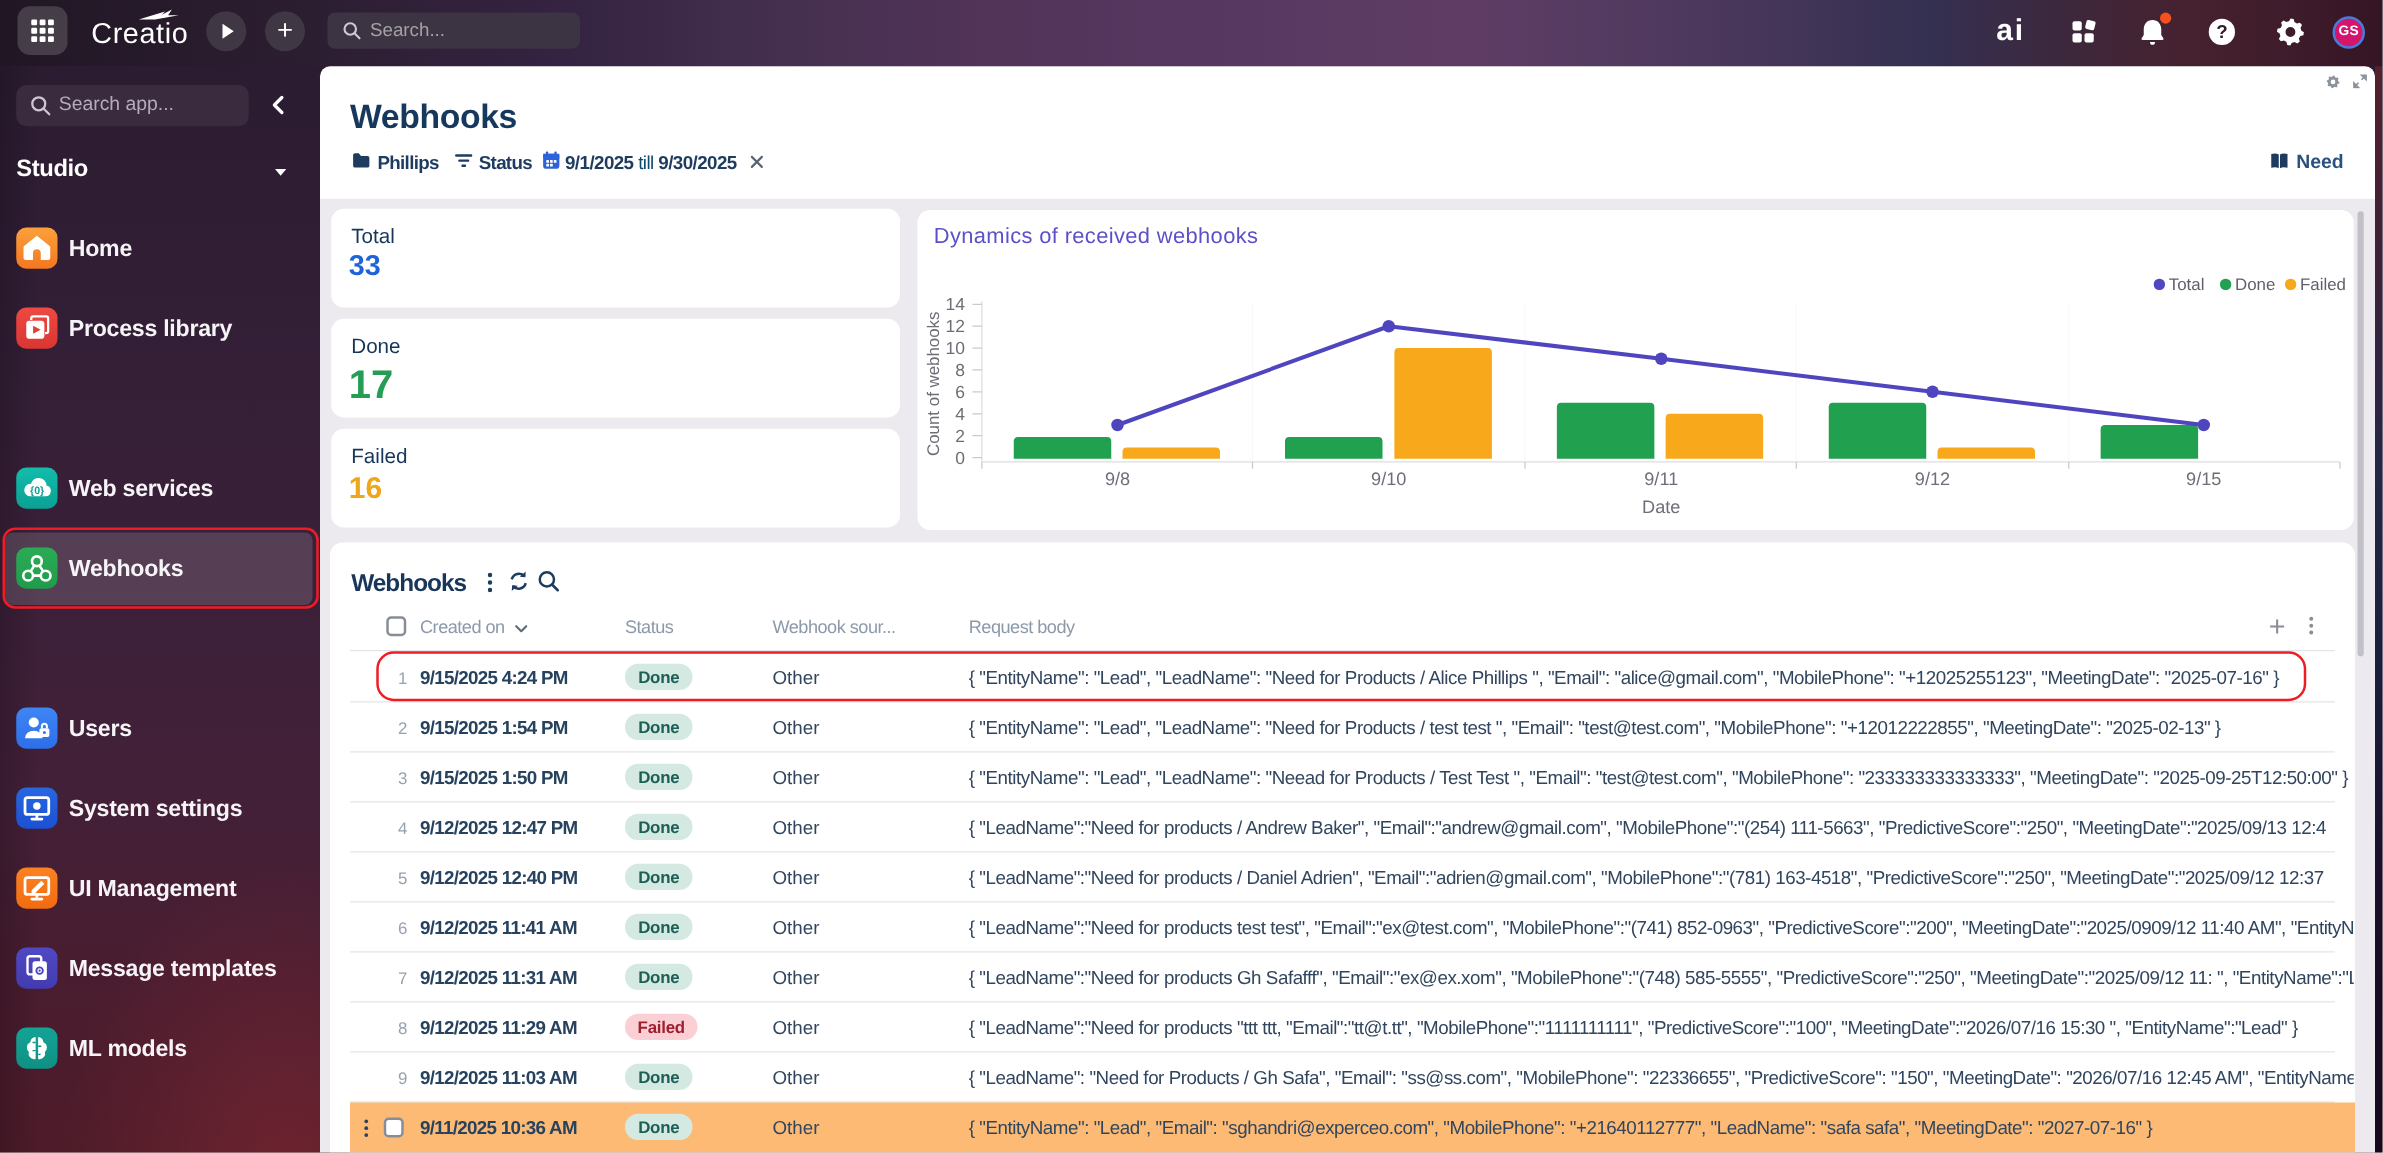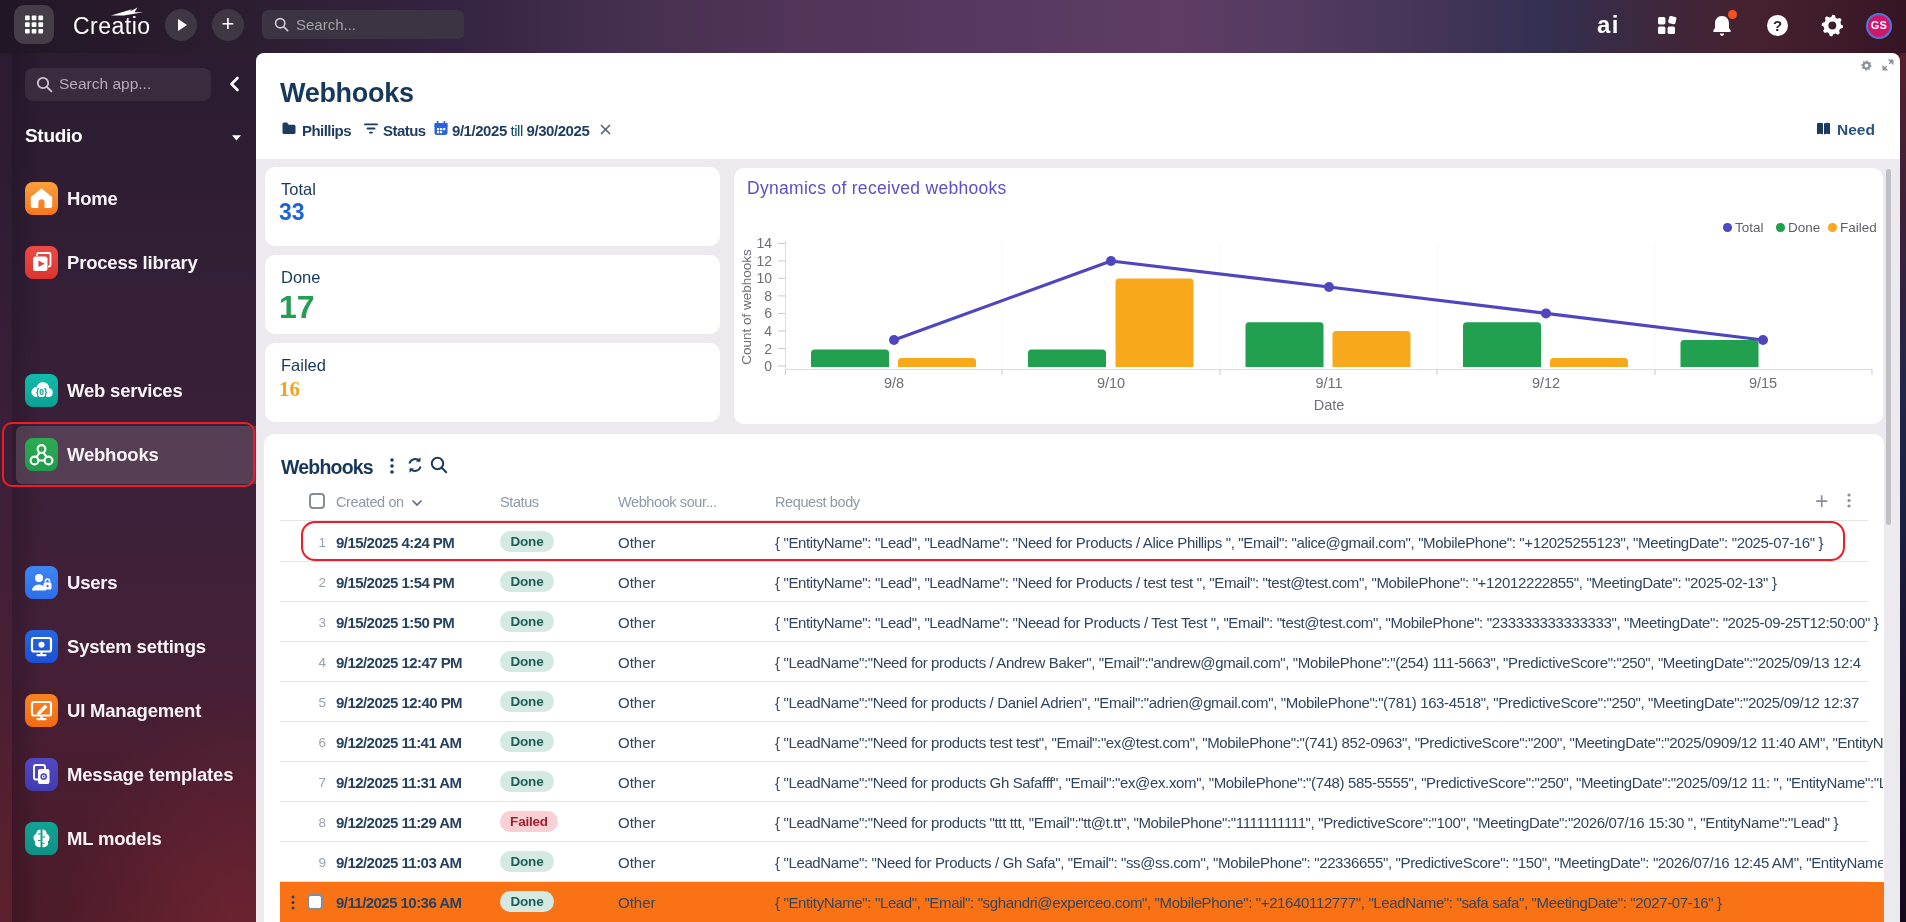--- a/index.html
+++ b/index.html
@@ -5,21 +5,21 @@
   * { margin:0; padding:0; box-sizing:border-box; }
   html,body { width:1906px; height:922px; overflow:hidden; }
   body { font-family:"Liberation Sans", sans-serif; position:relative;
     background:linear-gradient(180deg,#2a1b30 0%,#321d35 30%,#3c2039 52%,#471f35 70%,#531f30 85%,#5c212d 100%); }
   .abs { position:absolute; }
   .topbar { position:absolute; left:0; top:0; width:1906px; height:53px;
     background:linear-gradient(90deg,#211724 0%,#2c1e31 13%,#352342 24%,#45304f 33%,#523459 42%,#553760 50%,#5c3b63 57%,#5e3c64 62%,#553b61 67%,#463659 74%,#343051 81%,#3f2638 88%,#46212f 92%,#3f1c2b 96%,#351424 100%); }
   .side { position:absolute; left:0; top:53px; width:280px; height:869px;
     background:radial-gradient(100% 45% at 82% 102%, rgba(222,64,70,0.22), rgba(222,64,70,0) 65%),
     linear-gradient(90deg, rgba(8,0,10,0.20) 0%, rgba(8,0,10,0) 11%),
-    linear-gradient(180deg,#2b1c31 0%,#341f37 30%,#3d2039 52%,#432038 68%,#491d30 83%,#4e1b29 100%);margin-left:12px; }
+    linear-gradient(180deg,#2b1c31 0%,#341f37 30%,#3d2039 52%,#432038 68%,#491d30 83%,#4e1b29 100%); }
   .panel { position:absolute; left:256px; top:53px; width:1644px; height:869px; background:#ffffff; border-radius:8px 8px 0 0; }
   .graybg { position:absolute; left:256px; top:159px; width:1644px; height:763px; background:#eceaee; }
   .card { position:absolute; background:#fff; border-radius:10px; }
   .menuitem { position:absolute; left:0; width:256px; height:64px; }
   .micon { position:absolute; left:13px; top:15px; width:33px; height:33px; border-radius:8px; }
   .mtext { position:absolute; left:55px; top:21px; font-size:18.5px; font-weight:700; color:#f7f4f8; letter-spacing:-0.2px; }
   .badge { display:inline-block; height:21px; line-height:21px; border-radius:10.5px; font-size:13.5px; font-weight:700; letter-spacing:-0.2px; text-align:center; }
   .b-done { width:54px; background:#d5e9e3; color:#1e5f55; }
   .b-fail { width:58px; background:#fbd0d5; color:#9e2030; }
   .row { position:absolute; left:280px; width:1604px; height:40px; }
@@ -281,21 +281,21 @@
 <div class="card" style="left:265px;top:167px;width:455px;height:79px;">
   <div class="abs" style="left:16px;top:13px;font-size:16.5px;color:#16365a;">Total</div>
   <div class="abs" style="left:14px;top:32px;font-size:23px;font-weight:700;color:#1d64da;">33</div>
 </div>
 <div class="card" style="left:265px;top:255px;width:455px;height:79px;">
   <div class="abs" style="left:16px;top:13px;font-size:16.5px;color:#16365a;">Done</div>
   <div class="abs" style="left:14px;top:34px;font-size:32px;font-weight:700;color:#259d55;">17</div>
 </div>
 <div class="card" style="left:265px;top:343px;width:455px;height:79px;">
   <div class="abs" style="left:16px;top:13px;font-size:16.5px;color:#16365a;">Failed</div>
-  <div class="abs" style="left:14px;top:34px;font-size:21px;font-weight:700;color:#f0a61b;font-family:Liberation Serif, serif;">16</div>
+  <div class="abs" style="left:14px;top:34px;font-size:24px;font-weight:700;color:#f0a61b;">16</div>
 </div>
 
 <div class="card" style="left:734px;top:168px;width:1149px;height:256px;">
   <div class="abs" style="left:13px;top:10px;font-size:17.5px;letter-spacing:0.3px;color:#5b50c9;">Dynamics of received webhooks</div>
 
   <div class="abs" style="left:989px;top:55px;width:8.5px;height:8.5px;border-radius:50%;background:#5048c0;"></div>
   <div class="abs" style="left:1001px;top:51.5px;font-size:13.5px;color:#5f5f6a;">Total</div>
   <div class="abs" style="left:1042px;top:55px;width:8.5px;height:8.5px;border-radius:50%;background:#21a04f;"></div>
   <div class="abs" style="left:1054px;top:51.5px;font-size:13.5px;color:#5f5f6a;">Done</div>
   <div class="abs" style="left:1094px;top:55px;width:8.5px;height:8.5px;border-radius:50%;background:#f7a81b;"></div>
@@ -476,21 +476,21 @@
   <div class="rsrc">Other</div>
   <div class="rbody">{ "LeadName":"Need for products "ttt ttt, "Email":"tt@t.tt", "MobilePhone":"1111111111", "PredictiveScore":"100", "MeetingDate":"2026/07/16 15:30 ", "EntityName":"Lead" }</div>
 </div>
 <div class="row" style="top:842px;">
   <div class="rnum">9</div>
     <div class="rdate">9/12/2025 11:03 AM</div>
   <div class="rbadge"><span class="badge b-done">Done</span></div>
   <div class="rsrc">Other</div>
   <div class="rbody">{ "LeadName": "Need for Products / Gh Safa", "Email": "ss@ss.com", "MobilePhone": "22336655", "PredictiveScore": "150", "MeetingDate": "2026/07/16 12:45 AM", "EntityName</div>
 </div>
-<div class="row" style="top:882px;background:#f97316;">
+<div class="row" style="top:882px;background:#fdba74;">
   <svg class="abs" style="left:11px;top:13px;" width="4" height="15" viewBox="0 0 4 15">
       <g fill="#27425f">
         <circle cx="2" cy="2" r="1.5"></circle>
         <circle cx="2" cy="7.5" r="1.5"></circle>
         <circle cx="2" cy="13" r="1.5"></circle>
       </g>
     </svg>
   <div class="abs" style="left:27px;top:12px;width:16px;height:16px;border:2px solid #878d96;border-radius:4px;background:#fff;"></div>
   <div class="rdate">9/11/2025 10:36 AM</div>
   <div class="rbadge"><span class="badge b-done">Done</span></div>

